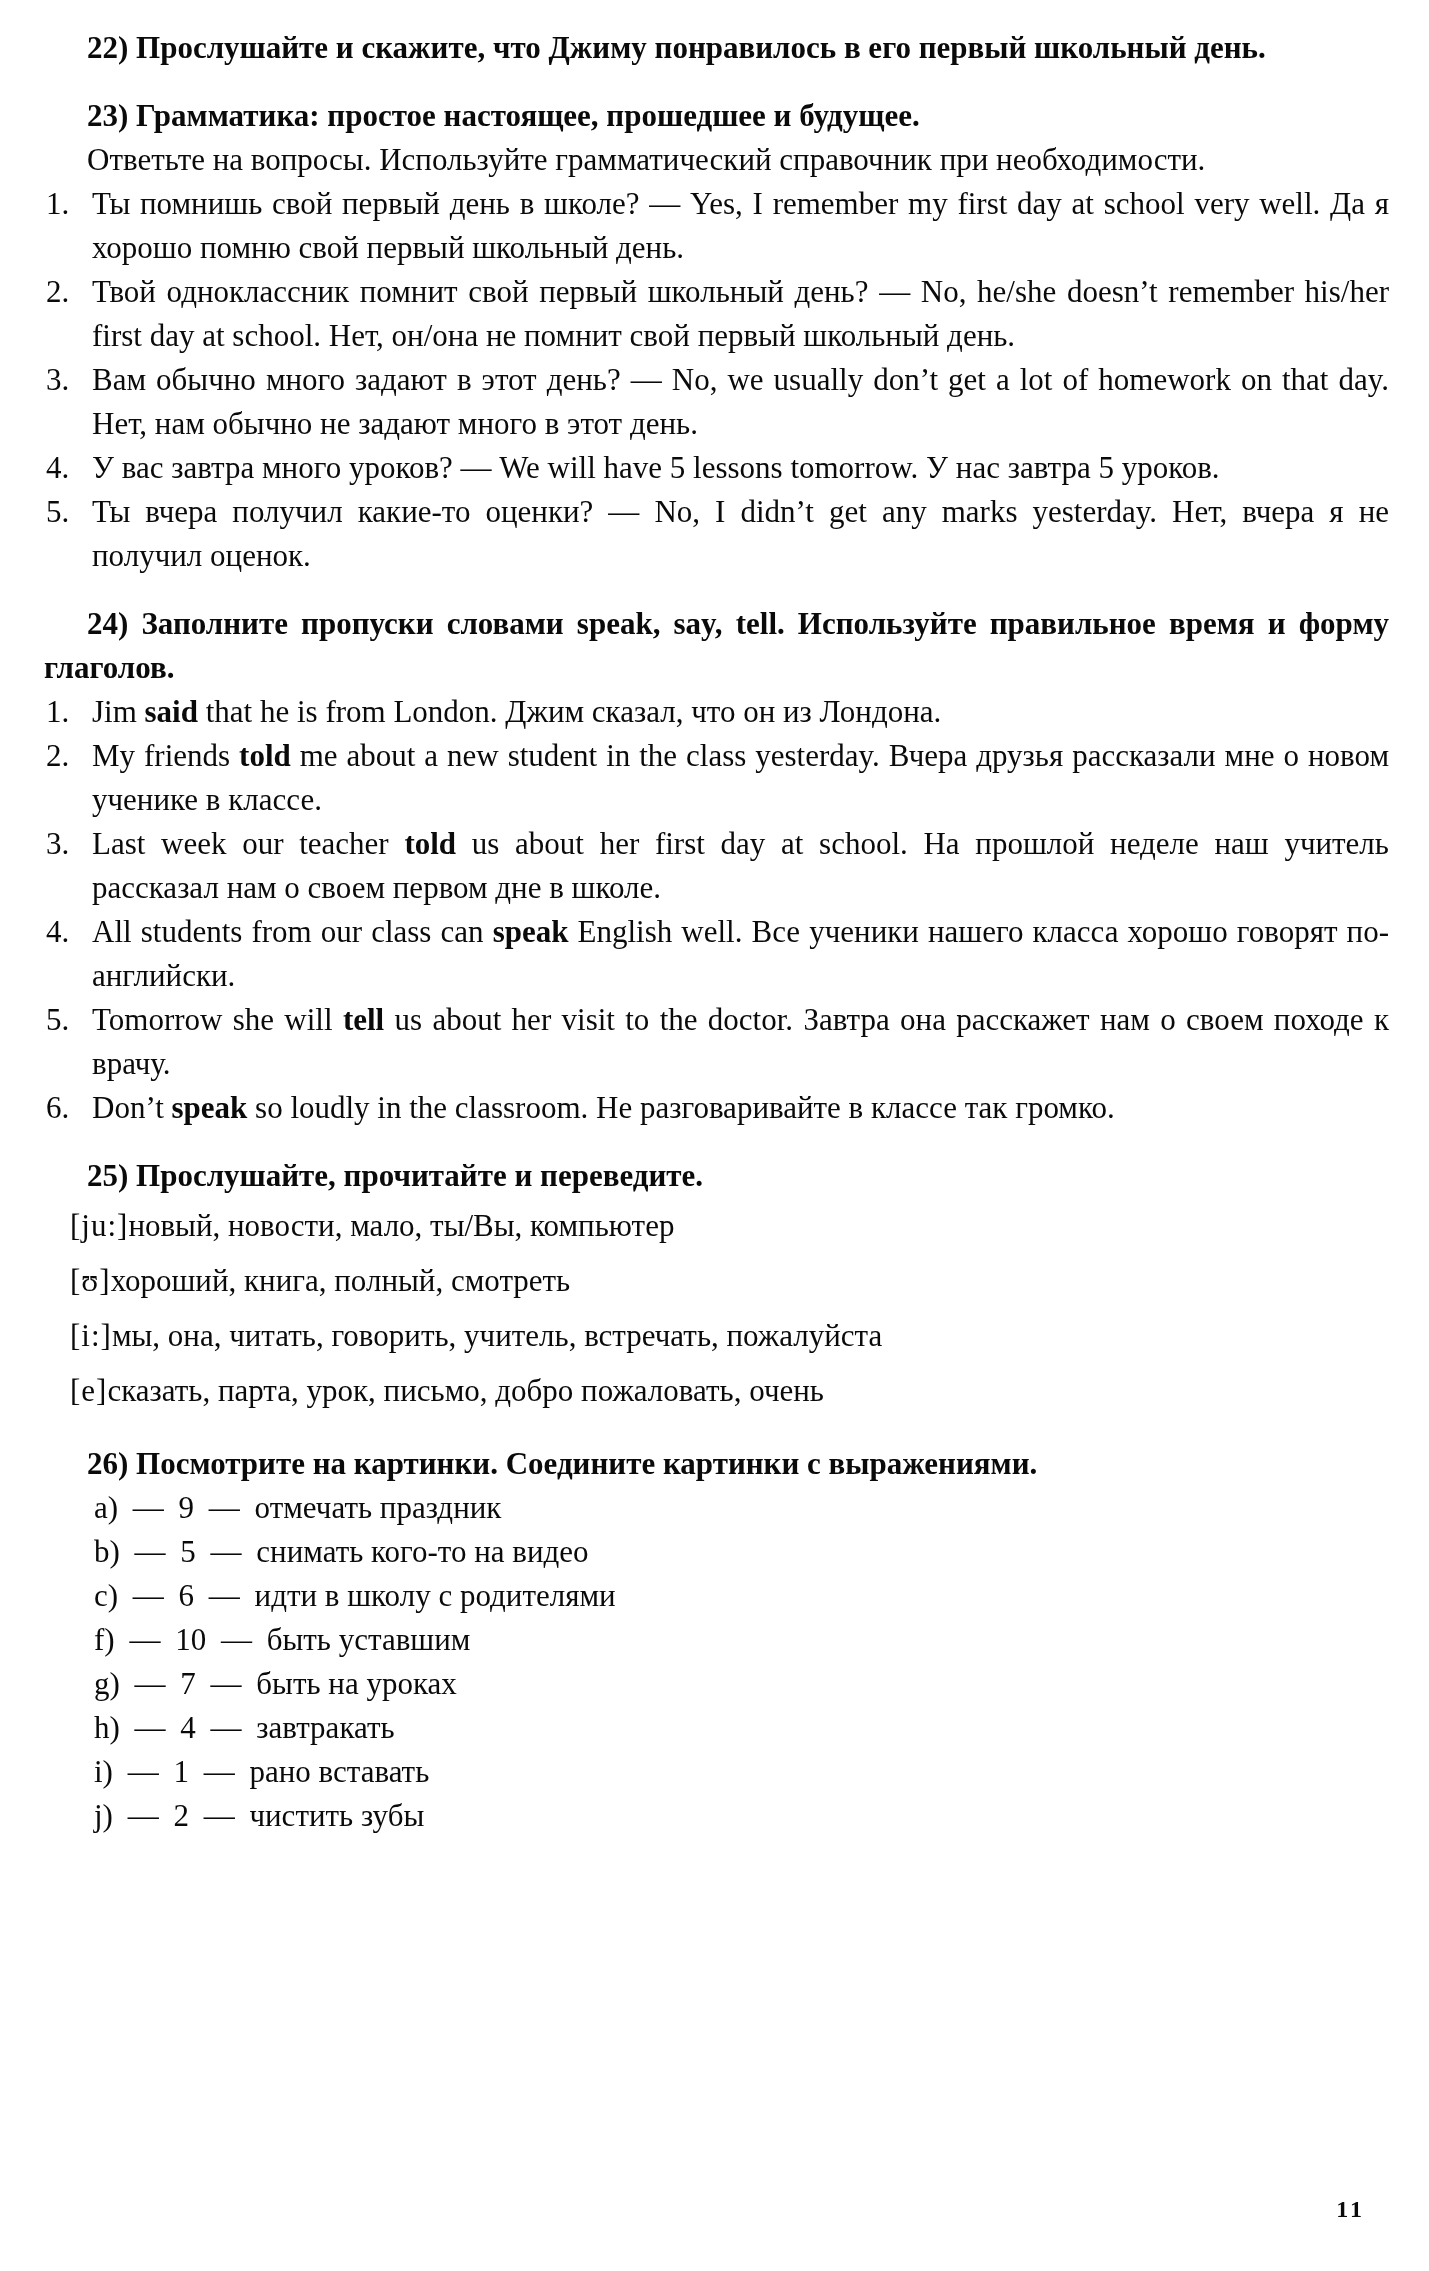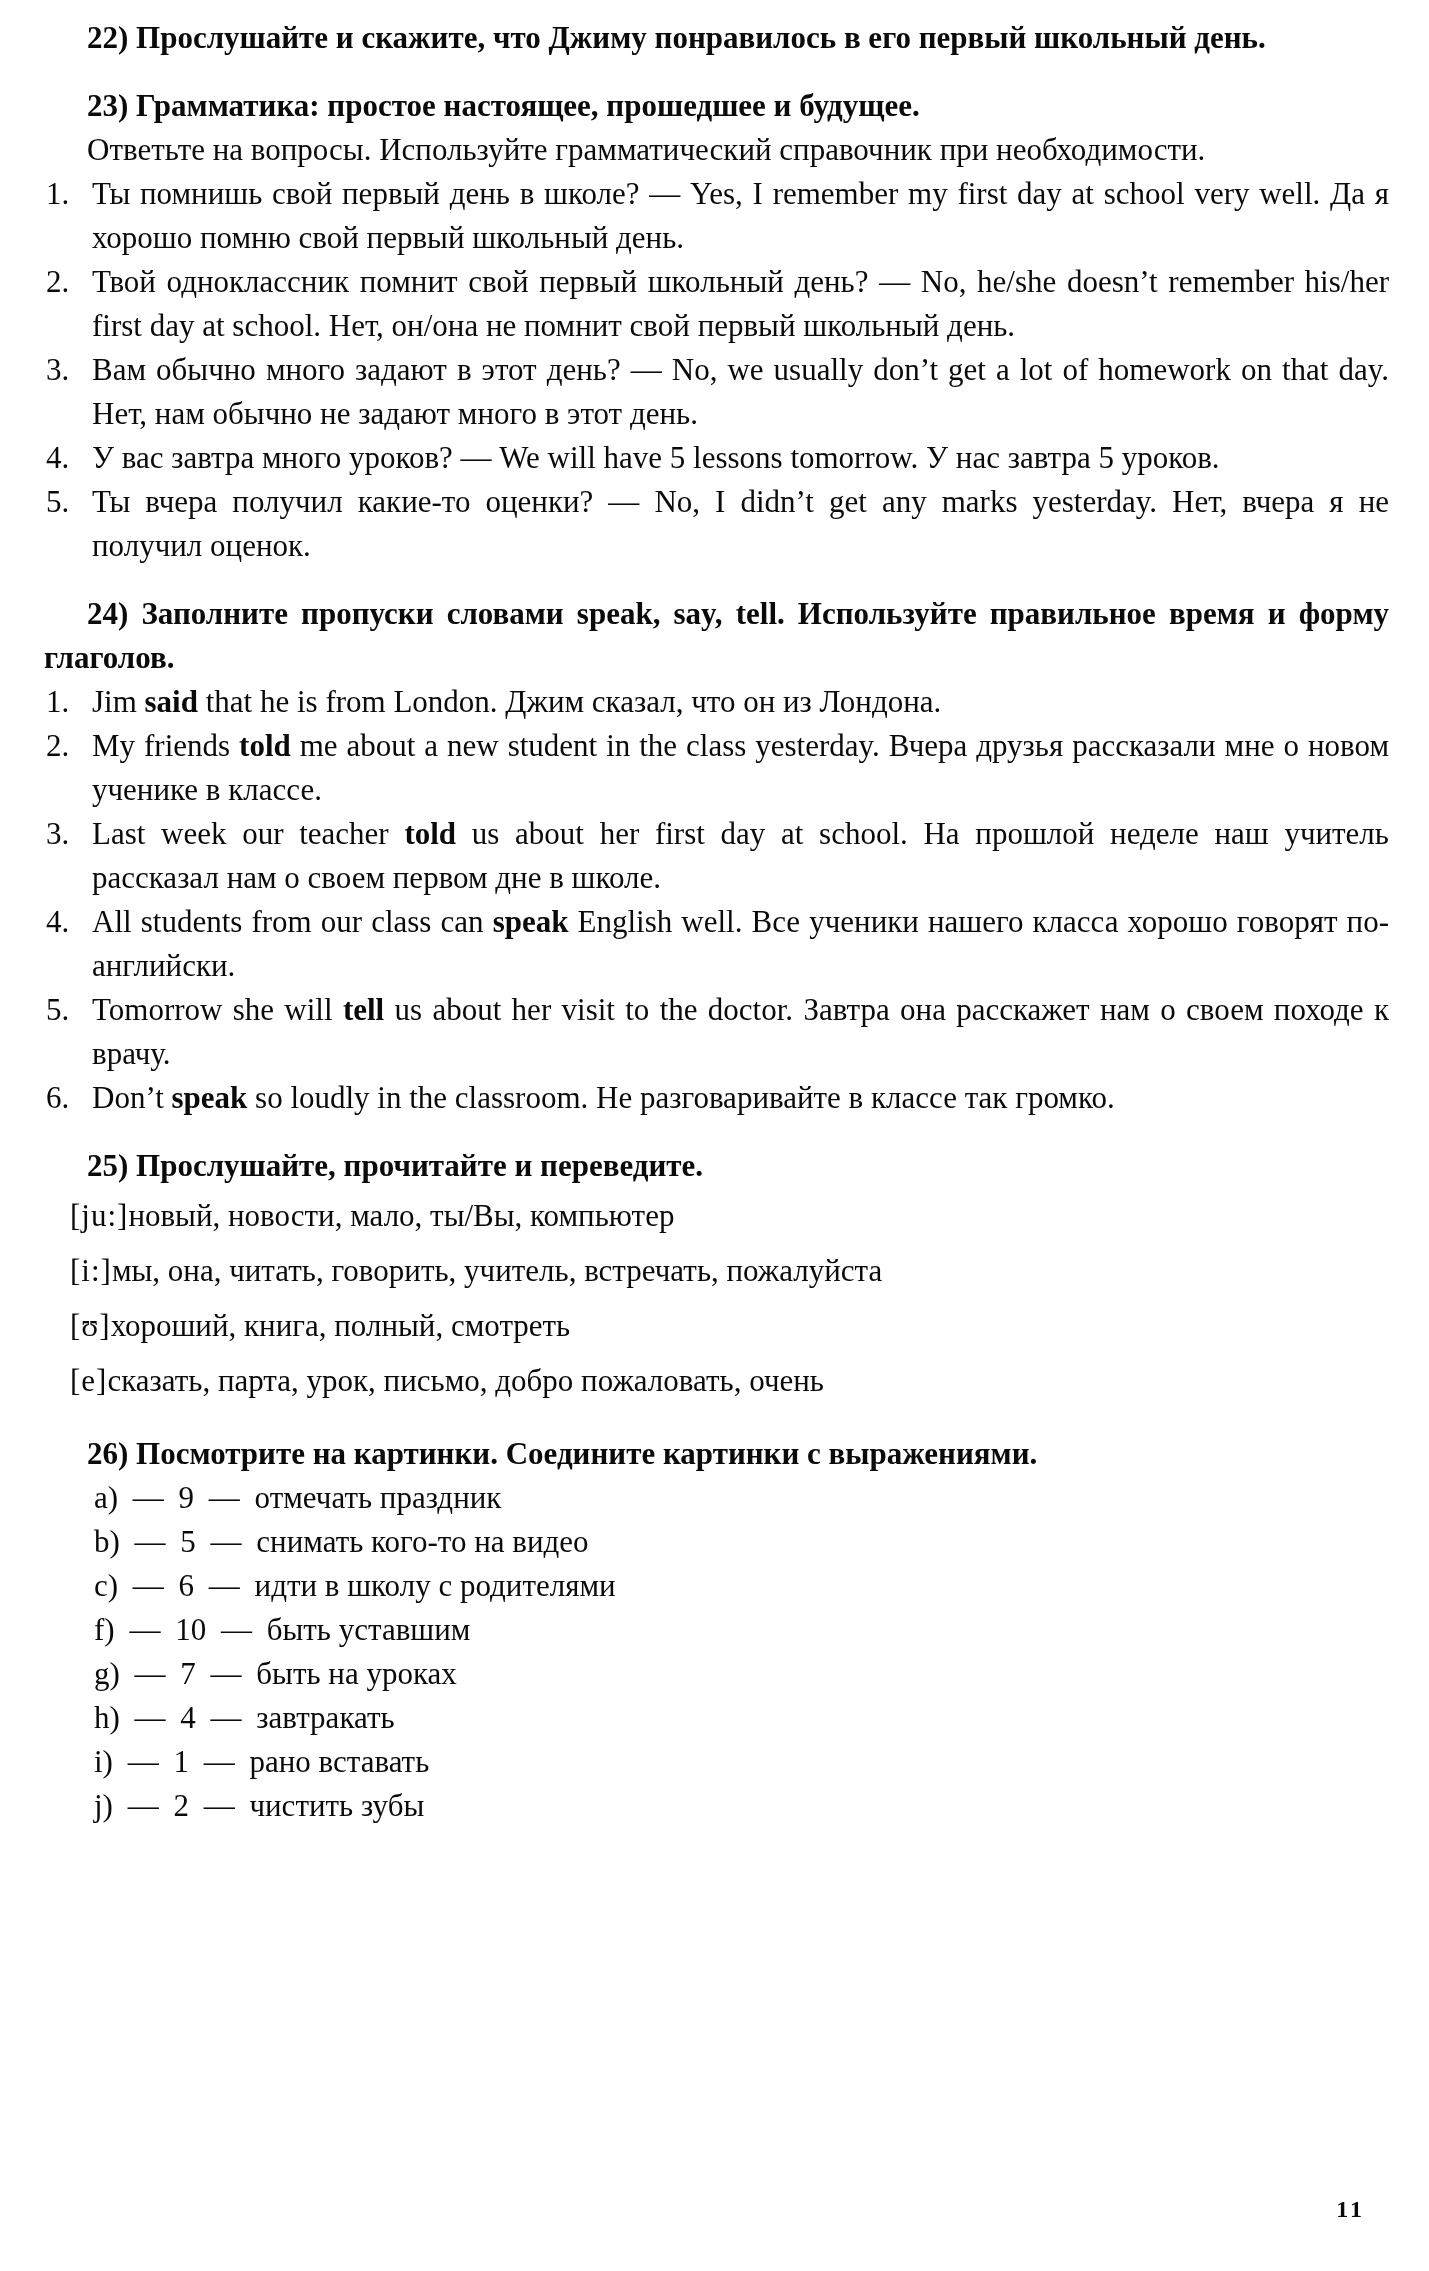--- a/index.html
+++ b/index.html
@@ -4,21 +4,21 @@
 <style>
   * { margin: 0; padding: 0; box-sizing: border-box; }
   html, body { background: #ffffff; }
   body {
     width: 1429px; height: 2271px;
     position: relative; overflow: hidden;
     font-family: "Liberation Serif", "DejaVu Serif", serif;
     color: #0a0a0a;
     -webkit-font-smoothing: antialiased;
   }
-  .page { position: absolute; inset: 0; padding: 16px 40px 0 44px; }
+  .page { position: absolute; inset: 0; padding: 26px 40px 0 44px; }
   .para {
     font-size: 31px; line-height: 44px;
     text-align: justify; text-indent: 43px;
   }
   .bold { font-weight: bold; }
   .mt { margin-top: 24px; }
   .item {
     font-size: 31px; line-height: 44px;
     text-align: justify;
     position: relative; padding-left: 48px;
@@ -60,22 +60,22 @@
     <div class="item"><span class="inum">3.</span><span class="itext"><span>Last week our teacher </span><b>told</b><span> us about her first day at school. На прошлой неделе наш учитель рассказал нам о своем первом дне в школе.</span></span></div>
     <div class="item"><span class="inum">4.</span><span class="itext"><span>All students from our class can </span><b>speak</b><span> English well. Все ученики нашего класса хорошо говорят по-английски.</span></span></div>
     <div class="item"><span class="inum">5.</span><span class="itext"><span>Tomorrow she will </span><b>tell</b><span> us about her visit to the doctor. Завтра она расскажет нам о своем походе к врачу.</span></span></div>
     <div class="item"><span class="inum">6.</span><span class="itext"><span>Don’t </span><b>speak</b><span> so loudly in the classroom. Не разговаривайте в классе так громко.</span></span></div>
   </div>
 
   <p class="para bold mt">25) Прослушайте, прочитайте и переведите.</p>
 
   <div>
     <p class="phon"><span class="sound">[ju:]</span><span>новый, новости, мало, ты/Вы, компьютер</span></p>
+    <p class="phon"><span class="sound">[ʊ]</span><span>хороший, книга, полный, смотреть</span></p>
     <p class="phon"><span class="sound">[i:]</span><span>мы, она, читать, говорить, учитель, встречать, пожалуйста</span></p>
-    <p class="phon"><span class="sound">[ʊ]</span><span>хороший, книга, полный, смотреть</span></p>
     <p class="phon"><span class="sound">[e]</span><span>сказать, парта, урок, письмо, добро пожаловать, очень</span></p>
   </div>
 
   <p class="para bold mt">26) Посмотрите на картинки. Соедините картинки с выражениями.</p>
 
   <div>
     <div class="match"><span>a)</span> <span class="dash">—</span> <span>9</span> <span class="dash">—</span> <span>отмечать праздник</span></div>
     <div class="match"><span>b)</span> <span class="dash">—</span> <span>5</span> <span class="dash">—</span> <span>снимать кого-то на видео</span></div>
     <div class="match"><span>c)</span> <span class="dash">—</span> <span>6</span> <span class="dash">—</span> <span>идти в школу с родителями</span></div>
     <div class="match"><span>f)</span> <span class="dash">—</span> <span>10</span> <span class="dash">—</span> <span>быть уставшим</span></div>

